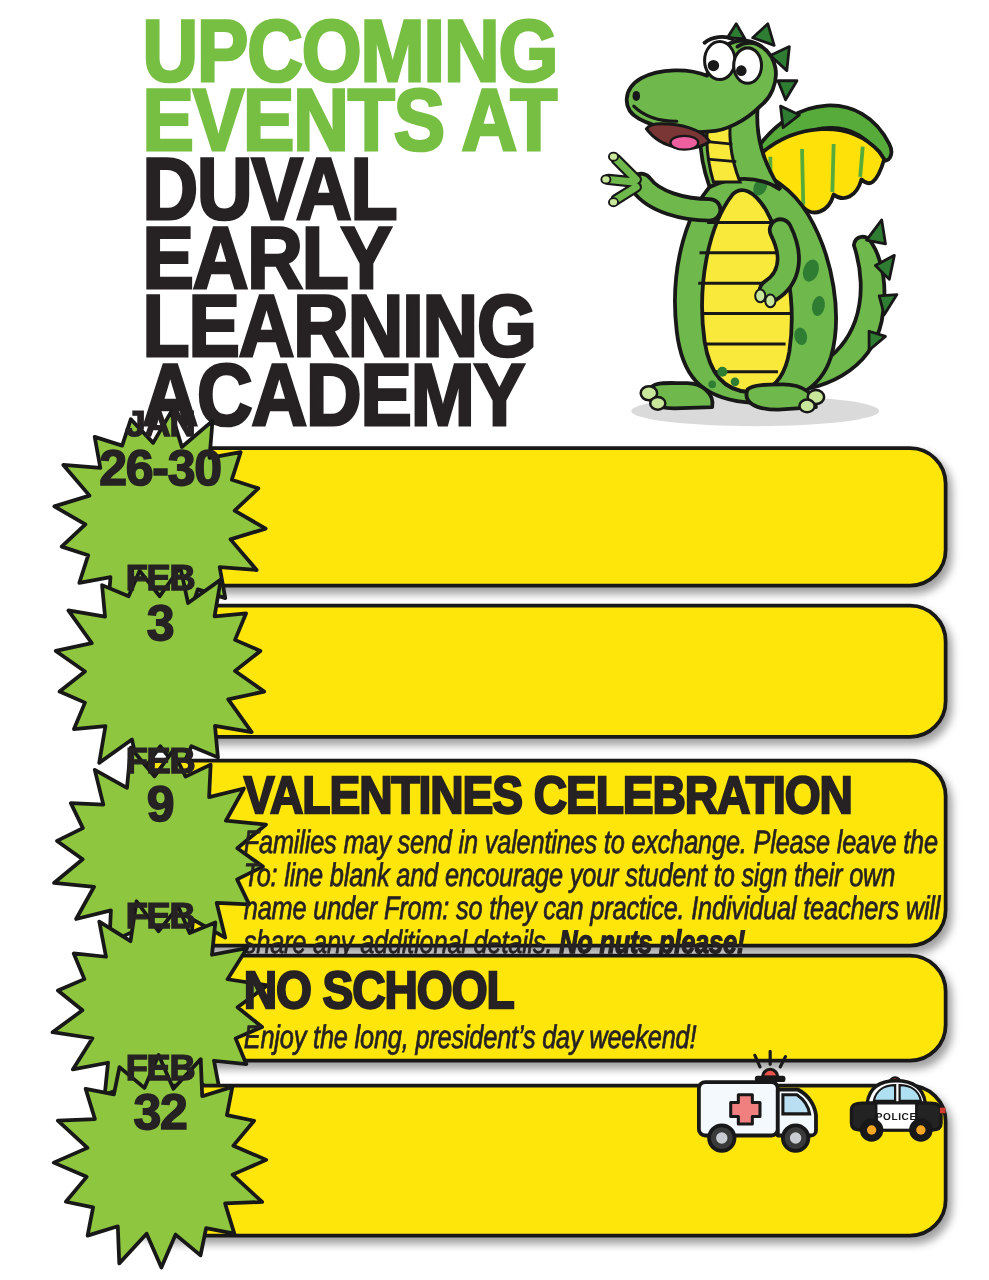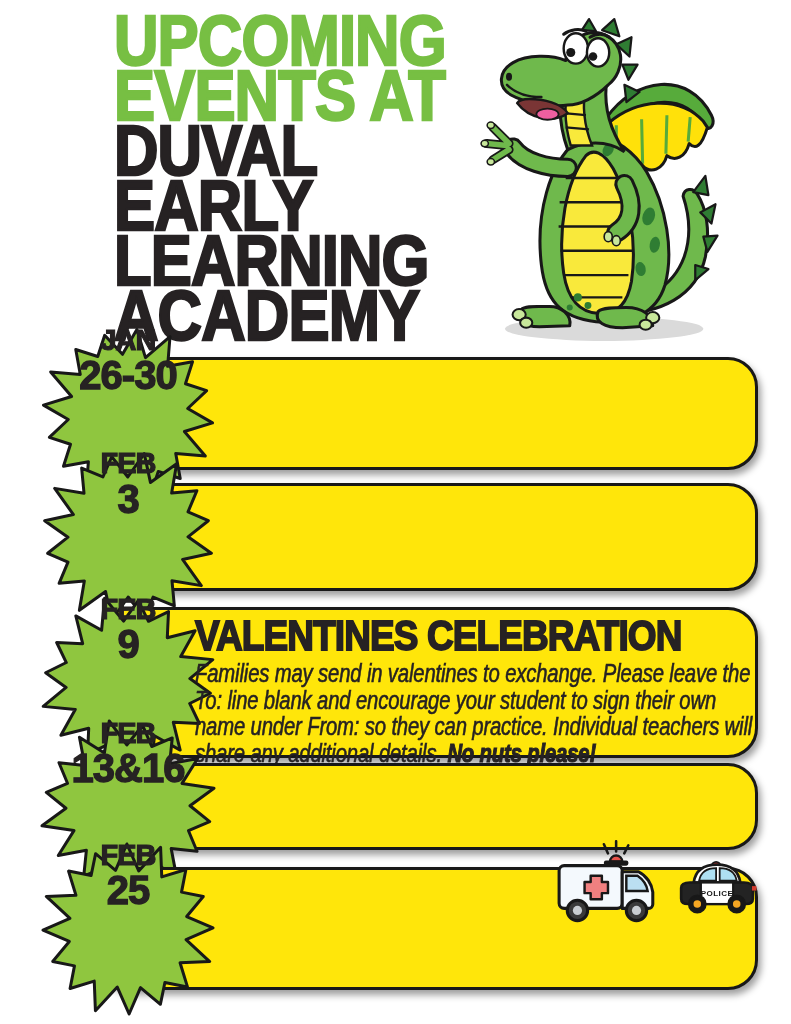--- a/index.html
+++ b/index.html
@@ -194,33 +194,36 @@
     </div>
   </section>
 
   <section class="card card-4">
     <div class="badge">
       <svg viewBox="0 0 176 176" style="transform:rotate(-5deg)">
           <polygon class="star" points="130.3,161.7 106.8,143.9 99.2,175.3 83.8,149.9 66.3,168.1 59.1,146.2 37.9,152.9 42.8,127.4 14.3,130.3 32.1,106.8 0.7,99.2 26.1,83.8 7.9,66.3 29.8,59.1 23.1,37.9 48.6,42.8 45.7,14.3 69.2,32.1 76.8,0.7 92.2,26.1 109.7,7.9 116.9,29.8 138.1,23.1 133.2,48.6 161.7,45.7 143.9,69.2 175.3,76.8 149.9,92.2 168.1,109.7 146.2,116.9 152.9,138.1 127.4,133.2"></polygon>
         </svg>
       <div class="badge-text">
         <span class="badge-l1">FEB</span>
-        <span class="badge-l2">13&amp;16</span>
-      </div>
+      </div>
+    </div>
+    <div class="card-content">
+      <h2 class="card-title">NO SCHOOL</h2>
+      <p class="card-body"><span>Enjoy the long, president’s day weekend!</span></p>
     </div>
   </section>
 
   <section class="card card-5">
     <div class="badge">
       <svg viewBox="0 0 176 176" style="transform:rotate(9deg)">
           <polygon class="star" points="102.4,171.8 86.5,147.0 68.6,173.8 62.8,144.7 40.1,155.8 40.9,132.8 18.7,131.8 32.0,109.5 4.2,102.4 29.0,86.5 2.2,68.6 31.3,62.8 20.2,40.1 43.2,40.9 44.2,18.7 66.5,32.0 73.6,4.2 89.5,29.0 107.4,2.2 113.2,31.3 135.9,20.2 135.1,43.2 157.3,44.2 144.0,66.5 171.8,73.6 147.0,89.5 173.8,107.4 144.7,113.2 155.8,135.9 132.8,135.1 131.8,157.3 109.5,144.0"></polygon>
         </svg>
       <div class="badge-text">
         <span class="badge-l1">FEB</span>
-        <span class="badge-l2">25</span>
+        <span class="badge-l2">32</span>
       </div>
     </div>
   </section>
 
   <svg class="ambulance" viewBox="0 0 110 88" aria-hidden="true">
     <path d="M54,12 L50,3 M62,10 L62,0 M70,12 L74,4" stroke="#181818" stroke-width="2.5" stroke-linecap="round" fill="none"></path>
     <path d="M56,20 a6,6 0 0 1 12,0 Z" fill="#E8534A" stroke="#181818" stroke-width="2.4"></path>
     <rect x="50" y="19" width="24" height="5" rx="2" fill="#181818"></rect>
     <rect x="6" y="24" width="62" height="42" rx="5" fill="#F4F9FD" stroke="#181818" stroke-width="3"></rect>
     <path d="M68,30 L84,30 C92,34 97,42 98,50 L98,62 A4,4 0 0 1 94,66 L68,66 Z" fill="#F4F9FD" stroke="#181818" stroke-width="3" stroke-linejoin="round"></path>

